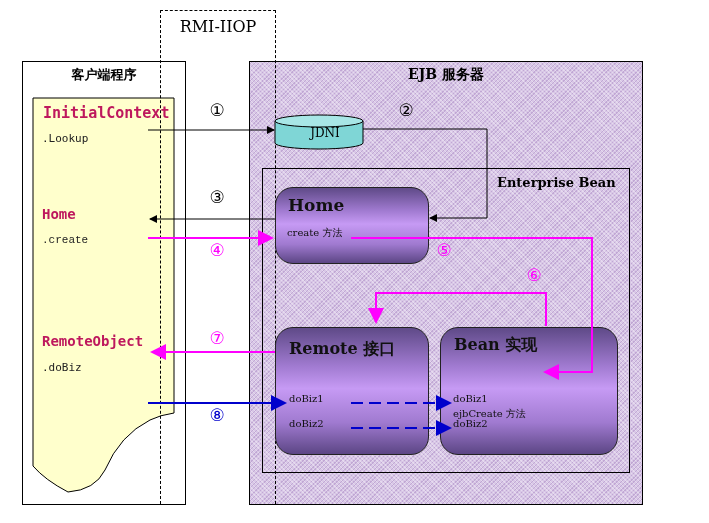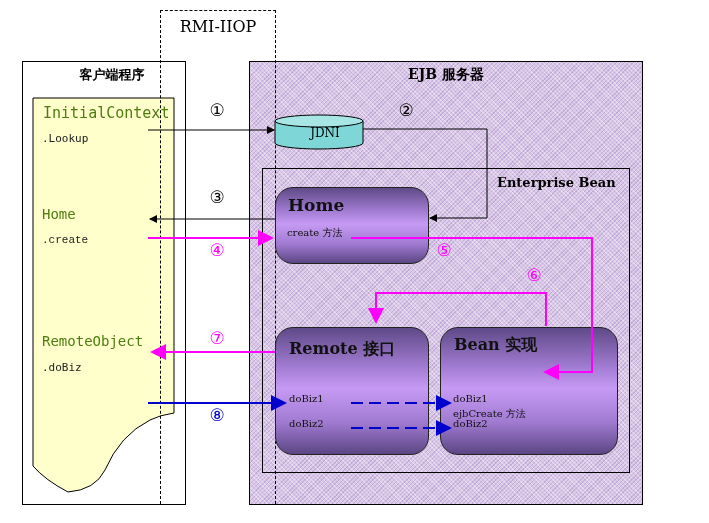--- a/index.html
+++ b/index.html
@@ -1,33 +1,33 @@
 <!DOCTYPE html>
 <html><head>
 <meta charset="utf-8">
 <style>
   html, body { margin:0; padding:0; background:#ffffff; }
   body { width:709px; height:523px; position:relative; overflow:hidden;
          font-family:"DejaVu Serif", serif; }
   .abs { position:absolute; }
   .client-box { left:22px; top:61px; width:162px; height:442px; border:1px solid #000; background:#fff; }
-  .client-title { left:30px; top:66px; width:164px; text-align:center; font-family:"DejaVu Sans", sans-serif;
+  .client-title { left:22px; top:66px; width:164px; text-align:center; font-family:"DejaVu Sans", sans-serif;
                   font-weight:bold; font-size:13px; color:#000; }
   .server-box { left:249px; top:61px; width:392px; height:442px; border:1px solid #000;
      background-color:#d8c7e6;
      background-image: repeating-linear-gradient(45deg, rgba(255,255,255,0.35) 0 1px, transparent 1px 3px),
                        repeating-linear-gradient(-45deg, rgba(150,110,180,0.35) 0 1px, transparent 1px 3px); }
   .server-title { left:249px; top:66px; width:394px; text-align:center; font-weight:bold; font-size:14px;border-radius:7px; }
   .eb-box { left:262px; top:168px; width:366px; height:303px; border:1px solid #000; }
   .eb-title { left:497px; top:175px; font-size:13px; font-weight:bold; }
   .rmi-box { left:160px; top:10px; width:114px; height:493px;
              border-left:1px dashed #000; border-right:1px dashed #000; border-top:1px dashed #000; }
   .rmi-title { left:160px; top:17px; width:116px; text-align:center; font-size:16px; }
   .mono { font-family:"DejaVu Sans Mono", monospace; }
-  .big { font-size:14px; font-weight:normal; color:#4d7c0f; }
+  .big { font-size:14px; font-weight:bold; color:#be185d; }
   .small { font-size:11px; color:#222; }
   .bean-box { border:1px solid #222; border-radius:18px;
      background: linear-gradient(#5f4a88 0%, #a07ad0 30%, #c69af4 48%, #a07ad0 75%, #5c4685 100%); }
   .bean-title { font-weight:bold; font-size:16px; color:#111; }
   .bean-text { font-size:10px; color:#111; }
   .num { font-family:"DejaVu Sans", sans-serif; font-size:17px; text-align:center; width:22px; }
   svg.overlay { position:absolute; left:0; top:0; pointer-events:none; }
 </style>
 </head>
 <body>

